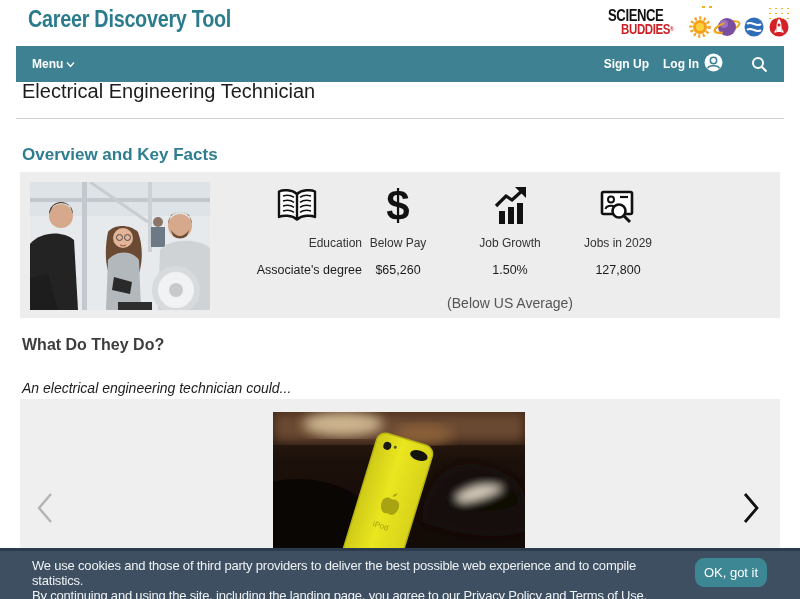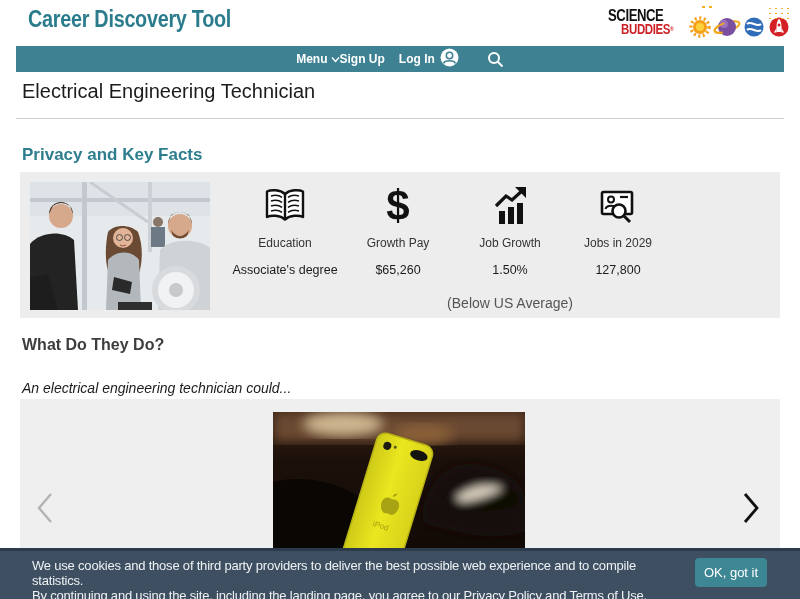--- a/index.html
+++ b/index.html
@@ -21,63 +21,63 @@
   .logo-reg { font-size:6px; vertical-align:top; }
   .logo-icons { position:absolute; left:88px; top:10px; display:flex; gap:1px; }
   .logo-icons svg { display:block; }
   .logo-dots { position:absolute; right:2px; top:3px; width:26px; height:16px;
     background-image:radial-gradient(#f3b21d 1.1px, transparent 1.2px);
     background-size:6px 5px; }
   .logo-minidots { position:absolute; left:100px; top:1px; width:14px; height:6px;
     background-image:radial-gradient(#f3b21d 1.4px, transparent 1.5px); background-size:7px 6px; }
 
   
-  .navbar { position:absolute; left:16px; top:46px; width:768px; height:26px;
-    background:#3d8192; color:#fff; display:flex; align-items:center; justify-content:center;
-    padding:0 0; }
+  .navbar { position:absolute; left:16px; top:46px; width:768px; height:36px;
+    background:#3d8192; color:#fff; display:flex; align-items:center; justify-content:space-between;
+    padding:0 16px; }
   .menu-btn { display:flex; align-items:center; gap:3px; font-size:12px; font-weight:bold; cursor:pointer; }
   .nav-right { display:flex; align-items:center; gap:14px; font-size:12px; font-weight:bold; }
   .nav-link { cursor:pointer; }
   .login-wrap { display:flex; align-items:center; gap:5px; }
   .search-btn { margin-left:14px; display:flex; align-items:center; cursor:pointer; }
 
   
   .page-title { position:absolute; left:22px; top:80px; font-size:20px; font-weight:normal; color:#1c1c1c; }
   .divider { position:absolute; left:16px; top:118px; width:768px; height:1px; background:#cfcfcf; }
   .section-heading { position:absolute; left:22px; top:145px; font-size:17px; font-weight:bold; color:#2e7e8f; }
 
   
   .facts-panel { position:absolute; left:20px; top:172px; width:760px; height:146px; background:#ededed; }
   .facts-photo { position:absolute; left:10px; top:10px; width:180px; height:128px; overflow:hidden; background:#e9ebed; }
   .stat { position:absolute; top:10px; width:130px; text-align:center; }
   .stat-icon { height:48px; display:flex; align-items:center; justify-content:center; }
   .stat-icon .dollar { font-size:42px; font-weight:bold; color:#111; line-height:44px; }
   .stat-label { font-size:12px; color:#333; margin-top:6px; }
   .stat-value { font-size:12.5px; font-weight:normal; color:#1c1c1c; margin-top:13px; }
   .stat-note { font-size:14px; color:#555; margin-top:18px; }
-  .stat-0 { left:200px; } .stat-1 { left:313px; } .stat-2 { left:425px; } .stat-3 { left:533px; }
+  .stat-0 { left:212px;text-align:right; } .stat-1 { left:313px; } .stat-2 { left:425px; } .stat-3 { left:533px; }
 
   
   .what-heading { position:absolute; left:22px; top:336px; font-size:16px; font-weight:bold; color:#3d3d3d; }
   .what-intro { position:absolute; left:22px; top:380px; font-size:14px; font-style:italic; color:#1c1c1c; }
 
   
   .carousel { position:absolute; left:20px; top:399px; width:760px; height:149px; background:#efefef; overflow:hidden; }
   .carousel-img { position:absolute; left:253px; top:13px; width:252px; height:136px; }
   .car-prev { position:absolute; left:14px; top:92px; cursor:pointer; }
   .car-next { position:absolute; right:18px; top:92px; cursor:pointer; }
 
   
   .cookie { position:absolute; left:0; top:548px; width:800px; height:51px;
     background:#3d4f60; border-top:3px solid #2b3b4c; }
   .cookie-text { position:absolute; left:32px; top:7px; width:650px;
     font-size:13px; color:#eef2f5; line-height:15px; letter-spacing:-0.2px; }
   .cookie-link { color:#eef2f5; text-decoration:underline; cursor:pointer; }
   .cookie-btn { position:absolute; right:33px; top:7px; width:72px; height:29px;
-    background:#3c8793; border:none; border-radius:4px; color:#fff; font-size:13px;
+    background:#3c8793; border:none; border-radius:9px; color:#fff; font-size:13px;
     font-family:"Liberation Sans", sans-serif; cursor:pointer; }
 </style>
 </head>
 <body>
 
 <div class="page">
 
   <div class="app-title">Career Discovery Tool</div>
 
   <div class="logo">
@@ -147,21 +147,21 @@
         <svg width="17" height="17" viewBox="0 0 17 17">
           <circle cx="7" cy="7" r="5" fill="none" stroke="#fff" stroke-width="2"></circle>
           <line x1="11" y1="11" x2="15.5" y2="15.5" stroke="#fff" stroke-width="2"></line>
         </svg>
       </span>
     </div>
   </div>
 
   <div class="page-title">Electrical Engineering Technician</div>
   <div class="divider"></div>
-  <div class="section-heading">Privacy and Key Facts</div>
+  <div class="section-heading">Overview and Key Facts</div>
 
   <div class="facts-panel">
     <div class="facts-photo">
       <svg width="180" height="128" viewBox="0 0 180 128">
         <rect width="180" height="128" fill="#e7eaec"></rect>
         <rect y="0" width="180" height="34" fill="#dde3e7"></rect>
         <rect x="0" y="16" width="180" height="4" fill="#c2c8ce"></rect>
         <rect x="52" y="0" width="5" height="128" fill="#c2c8ce"></rect>
         <rect x="118" y="0" width="4" height="70" fill="#ccd1d6"></rect>
         <line x1="60" y1="0" x2="118" y2="40" stroke="#c8cdd2" stroke-width="3"></line>
@@ -205,21 +205,21 @@
         </svg>
       </div>
       <div class="stat-label">Education</div>
       <div class="stat-value">Associate's degree</div>
     </div>
 
     <div class="stat stat-1">
       <div class="stat-icon">
           <span class="dollar">$</span>
         </div>
-      <div class="stat-label">Growth Pay</div>
+      <div class="stat-label">Below Pay</div>
       <div class="stat-value">$65,260</div>
     </div>
 
     <div class="stat stat-2">
       <div class="stat-icon">
         <svg width="38" height="38" viewBox="0 0 38 38">
           <rect x="8" y="24" width="6" height="13" fill="#111"></rect>
           <rect x="17" y="20" width="6" height="17" fill="#111"></rect>
           <rect x="26" y="16" width="6" height="21" fill="#111"></rect>
           <polyline points="5,19 15,9 21,13 32,3" fill="none" stroke="#111" stroke-width="3.2"></polyline>

